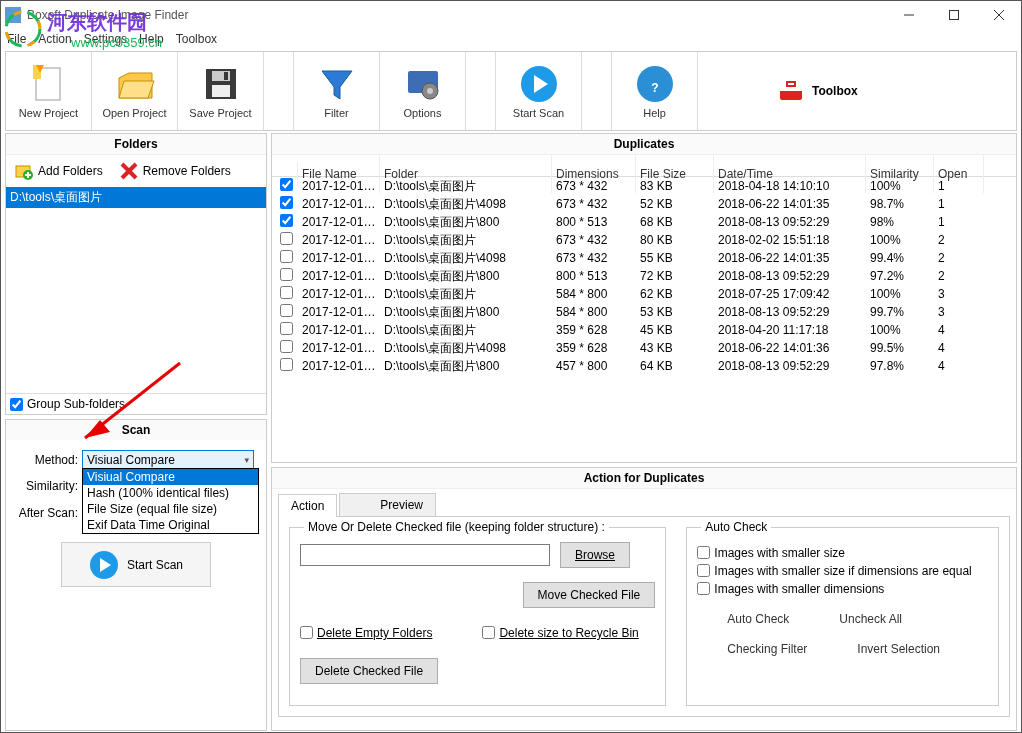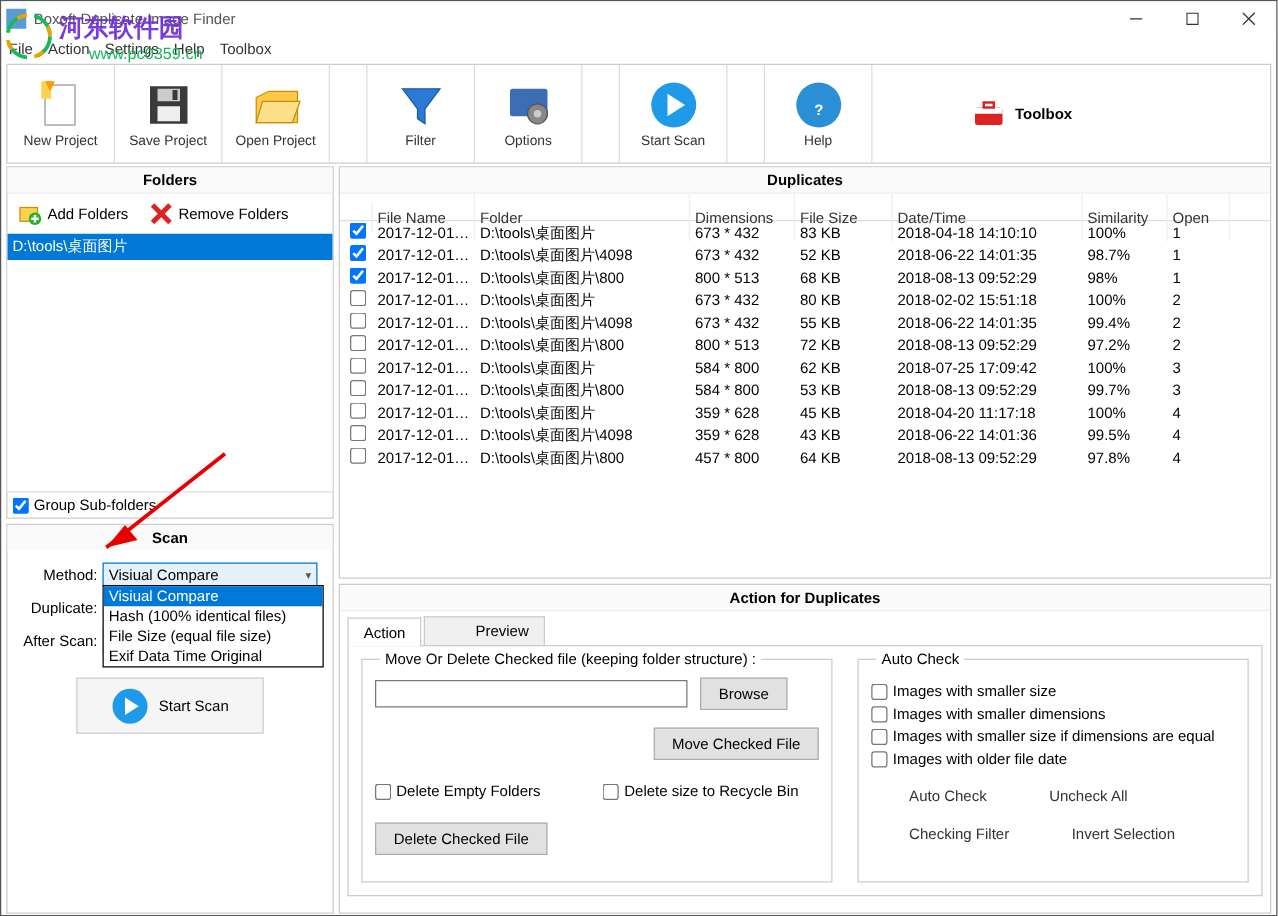--- a/index.html
+++ b/index.html
@@ -48,21 +48,21 @@
     .action-panel { flex: 1; }
     .tabs { display: flex; border-bottom: 1px solid #ccc; margin: 4px 6px 0; }
     .tab { padding: 4px 12px; border: 1px solid #ccc; border-bottom: none; margin-right: 2px; background: #fff; position: relative; top: 1px; }
     .tab.inactive { background: #f0f0f0; top: 0; padding-left: 40px; }
     .tab-body { border: 1px solid #ccc; border-top: none; margin: 0 6px 6px; padding: 10px; display: flex; gap: 20px; height: 200px; }
     .fieldset { border: 1px solid #ccc; padding: 10px; flex: 1; }
     .fieldset-legend { font-size: 12px; padding: 0 4px; margin-left: 4px; position: relative; top: -18px; background: #fff; display: inline-block; }
     .fieldset-inner { margin-top: -10px; }
     .btn { border: 1px solid #adadad; background: #e1e1e1; padding: 5px 14px; display: inline-block; }
     .txt-input { border: 1px solid #7a7a7a; height: 22px; padding: 2px 4px; }
-    .chk-line { display: flex; align-items: center; gap: 4px; margin: 4px 0; }
+    .chk-line { display: flex; align-items: flex-start; gap: 4px; margin: 4px 0; }
     .link-row { display: flex; gap: 50px; margin-top: 16px; padding-left: 30px; }
     .link-row span { color: #333; }
     .red-arrow { position: absolute; left: 69px; top: 357px; width: 120px; height: 90px; pointer-events: none; z-index: 200; }
     .watermark { position: absolute; left: 6px; top: 6px; color: #6d28d9; font-weight: bold; font-size: 20px; font-family: "Microsoft YaHei", sans-serif; opacity: 0.9; z-index: 300; pointer-events: none; }
     .watermark-sub { position: absolute; left: 70px; top: 34px; color: #19b85b; font-size: 13px; font-family: Arial, sans-serif; z-index: 300; pointer-events: none; }
     .wm-logo { position: absolute; left: 2px; top: 8px; width: 40px; height: 40px; z-index: 300; pointer-events: none; }
   </style>
 </head>
 <body>
 
@@ -101,33 +101,33 @@
   <div class="toolbtn">
     <svg class="toolbtn-icon" viewBox="0 0 42 42">
         <rect x="8" y="5" width="24" height="32" fill="#fff" stroke="#999"></rect>
         <rect x="5" y="2" width="8" height="14" fill="#ffd24d"></rect>
         <path d="M8 2 L12 10 L16 2 Z" fill="#ff9900"></path>
       </svg>
     <span class="toolbtn-label">New Project</span>
   </div>
   <div class="toolbtn">
     <svg class="toolbtn-icon" viewBox="0 0 42 42">
+        <path d="M5 15 L15 10 L38 10 L38 35 L5 35 Z" fill="#ffc848" stroke="#c69000"></path>
+        <path d="M10 18 L40 18 L34 35 L5 35 Z" fill="#ffe08a" stroke="#c69000"></path>
+      </svg>
+    <span class="toolbtn-label">Open Project</span>
+  </div>
+  <div class="toolbtn">
+    <svg class="toolbtn-icon" viewBox="0 0 42 42">
         <rect x="6" y="6" width="30" height="30" fill="#3a3a3a"></rect>
         <rect x="12" y="8" width="18" height="10" fill="#ccc"></rect>
         <rect x="12" y="22" width="18" height="12" fill="#eee"></rect>
         <rect x="24" y="9" width="4" height="8" fill="#3a3a3a"></rect>
       </svg>
     <span class="toolbtn-label">Save Project</span>
-  </div>
-  <div class="toolbtn">
-    <svg class="toolbtn-icon" viewBox="0 0 42 42">
-        <path d="M5 15 L15 10 L38 10 L38 35 L5 35 Z" fill="#ffc848" stroke="#c69000"></path>
-        <path d="M10 18 L40 18 L34 35 L5 35 Z" fill="#ffe08a" stroke="#c69000"></path>
-      </svg>
-    <span class="toolbtn-label">Open Project</span>
   </div>
   <div style="width:30px;border-right:1px solid #ddd"></div>
   <div class="toolbtn">
     <svg class="toolbtn-icon" viewBox="0 0 42 42">
         <path d="M6 8 L36 8 L24 24 L24 36 L18 32 L18 24 Z" fill="#2b7bd6" stroke="#1a5c9c"></path>
       </svg>
     <span class="toolbtn-label">Filter</span>
   </div>
   <div class="toolbtn">
     <svg class="toolbtn-icon" viewBox="0 0 42 42">
@@ -199,21 +199,21 @@
       <div class="panel-head">Scan</div>
       <div class="scan-body">
         <div class="form-row">
           <label>Method:</label>
           <div class="sel" style="background:#e5f1fb;border-color:#0078d7;">
             <span>Visiual Compare</span>
             <span class="arrow">▾</span>
           </div>
         </div>
         <div class="form-row">
-          <label>Duplicate:</label>
+          <label>Similarity:</label>
         </div>
         <div class="form-row">
           <label>After Scan:</label>
           <div class="sel">
             <span>&lt;Do Nothing&gt;</span>
             <span class="arrow">▾</span>
           </div>
         </div>
 
         <div class="dropdown">
@@ -363,21 +363,21 @@
       </div>
     </div>
 
     <div class="panel action-panel" style="flex:1;">
       <div class="panel-head">Action for Duplicates</div>
       <div class="tabs">
         <div class="tab">Action</div>
         <div class="tab inactive">Preview</div>
       </div>
       <div class="tab-body">
-        <div class="fieldset" style="flex:1.1;">
+        <div class="fieldset" style="flex:1.1;text-decoration:underline;">
           <span class="fieldset-legend">Move Or Delete Checked file (keeping folder structure) :</span>
           <div class="fieldset-inner">
             <div style="display:flex;gap:10px;align-items:center;">
               <input class="txt-input" style="width: 250px;">
               <span class="btn">Browse</span>
             </div>
             <div style="margin-top:14px;text-align:right;"><span class="btn">Move Checked File</span></div>
             <div style="display:flex;gap:50px;margin-top:14px;">
               <label class="chk-line">
                   <input type="checkbox" style="">
@@ -393,29 +393,25 @@
         </div>
         <div class="fieldset" style="flex:0.9;">
           <span class="fieldset-legend">Auto Check</span>
           <div class="fieldset-inner">
             <label class="chk-line">
                 <input type="checkbox" style="">
                 <span>Images with smaller size</span>
               </label>
             <label class="chk-line">
                 <input type="checkbox" style="">
-                <span>Images with smaller dimensions</span>
-              </label>
-            <label class="chk-line">
-                <input type="checkbox" style="">
                 <span>Images with smaller size if dimensions are equal</span>
               </label>
             <label class="chk-line">
                 <input type="checkbox" style="">
-                <span>Images with older file date</span>
+                <span>Images with smaller dimensions</span>
               </label>
             <div class="link-row">
               <span>Auto Check</span>
               <span>Uncheck All</span>
             </div>
             <div class="link-row">
               <span>Checking Filter</span>
               <span>Invert Selection</span>
             </div>
           </div>

